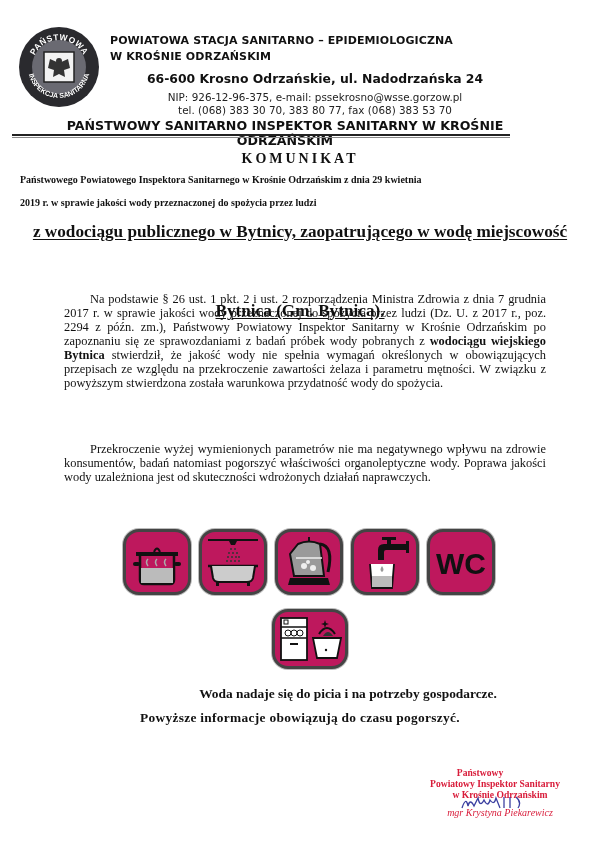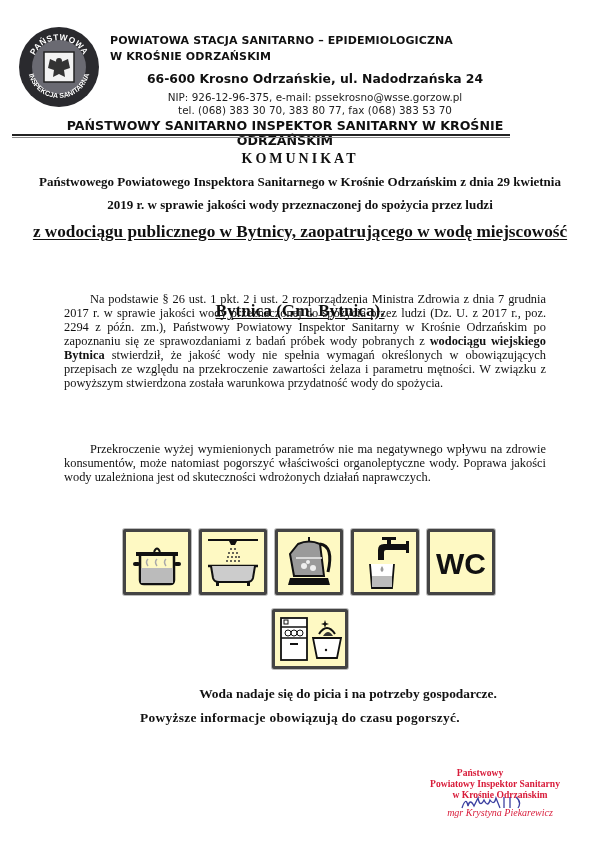--- a/index.html
+++ b/index.html
@@ -16,35 +16,35 @@
   #addr { left: 110px; width: 410px; top: 71px; text-align: center; font-weight: bold; font-size: 12.4px; }
   .contact { left: 110px; width: 410px; text-align: center; font-size: 10.4px; color: #222; }
   #nip { top: 91px; }
   #tel { top: 104px; }
   #inspector { left: 30px; width: 510px; top: 118px; text-align: center; font-weight: bold; font-size: 12.6px; }
   #rule1 { left: 12px; width: 498px; top: 134px; height: 2px; background: #222; }
   #rule2 { left: 12px; width: 498px; top: 137px; height: 1px; background: #888; }
 
   
   #komunikat { left: 0; width: 600px; top: 151px; text-align: center; font-weight: bold; font-size: 14px; letter-spacing: 3px; }
-  .sub { left: 20px; width: 560px; text-align: center; font-weight: bold; font-size: 13px; }
+  .sub { left: 20px; width: 560px; font-weight: bold; font-size: 10px; }
   #sub1 { top: 174px; }
   #sub2 { top: 197px; }
   .big { left: 20px; width: 560px; text-align: center; font-weight: bold; font-size: 17.2px; text-decoration: underline; text-underline-offset: 2px; }
   #big1 { top: 222px; }
   #big2 { top: 261px; margin-top: 40px; }
 
   
   .para { left: 64px; width: 482px; font-size: 12.4px; line-height: 14px; text-align: justify; }
   #p1 { top: 292px; text-indent: 26px; }
   #p2 { top: 442px; text-indent: 26px; }
   .bold { font-weight: bold; }
 
   
-  .icon-box { position: absolute; width: 68px; height: 66px; border: 3px solid #444; border-radius: 2px; background: #fef9c3; box-shadow: 0 0 0 1px #bbb; box-sizing: border-box; text-align: right; }
+  .icon-box { position: absolute; width: 68px; height: 66px; border: 3px solid #444; border-radius: 16px; background: #be185d; box-shadow: 0 0 0 1px #bbb; box-sizing: border-box; text-align: right; }
   .icon-box svg { width: 100%; height: 100%; display: block; }
   #ic-pot { left: 123px; top: 529px; }
   #ic-bath { left: 199px; top: 529px; }
   #ic-kettle { left: 275px; top: 529px; }
   #ic-tap { left: 351px; top: 529px; }
   #ic-wc { left: 427px; top: 529px; }
   #ic-dish { left: 272px; top: 609px; width: 76px; height: 60px; }
   .wc-text { font-family: "Liberation Sans", sans-serif; font-weight: bold; font-size: 30px; fill: #111; }
 
   
@@ -92,21 +92,21 @@
 <div id="rule1" class="abs"></div>
 <div id="rule2" class="abs"></div>
 
 <div id="komunikat" class="abs serif">KOMUNIKAT</div>
 <div id="sub1" class="abs sub serif">Państwowego Powiatowego Inspektora Sanitarnego w Krośnie Odrzańskim z dnia 29 kwietnia</div>
 <div id="sub2" class="abs sub serif">2019 r. w sprawie jakości wody przeznaczonej do spożycia przez ludzi</div>
 <div id="big1" class="abs big serif">z wodociągu publicznego w Bytnicy, zaopatrującego w wodę miejscowość</div>
 <div id="big2" class="abs big serif">Bytnica (Gm. Bytnica).</div>
 
 <div id="p1" class="abs para serif"><span>Na podstawie § 26 ust. 1 pkt. 2 i ust. 2 rozporządzenia Ministra Zdrowia z dnia 7 grudnia 2017 r. w sprawie jakości wody przeznaczonej do spożycia przez ludzi (Dz. U. z 2017 r., poz. 2294 z późn. zm.), Państwowy Powiatowy Inspektor Sanitarny w Krośnie Odrzańskim po zapoznaniu się ze sprawozdaniami z badań próbek wody pobranych z </span><span class="bold">wodociągu wiejskiego Bytnica</span><span> stwierdził, że jakość wody nie spełnia wymagań określonych w obowiązujących przepisach ze względu na przekroczenie zawartości żelaza i parametru mętności. W związku z powyższym stwierdzona została warunkowa przydatność wody do spożycia.</span></div>
-<div id="p2" class="abs para serif">Przekroczenie wyżej wymienionych parametrów nie ma negatywnego wpływu na zdrowie konsumentów, może natomiast pogorszyć właściwości organoleptyczne wody. Poprawa jakości wody uzależniona jest od skuteczności wdrożonych działań naprawczych.</div>
+<div id="p2" class="abs para serif">Przekroczenie wyżej wymienionych parametrów nie ma negatywnego wpływu na zdrowie konsumentów, badań natomiast pogorszyć właściwości organoleptyczne wody. Poprawa jakości wody uzależniona jest od skuteczności wdrożonych działań naprawczych.</div>
 
 <div id="ic-pot" class="icon-box">
   <svg viewBox="0 0 62 60">
     <rect x="10" y="20" width="42" height="4" fill="#111"></rect>
     <path d="M28 20 Q31 13 34 20" fill="none" stroke="#111" stroke-width="2"></path>
     <path d="M14 24 L14 48 Q14 52 18 52 L44 52 Q48 52 48 48 L48 24" fill="none" stroke="#111" stroke-width="2.5"></path>
     <rect x="15" y="36" width="32" height="15" fill="#bbb"></rect>
     <rect x="7" y="30" width="7" height="4" rx="2" fill="#111"></rect>
     <rect x="48" y="30" width="7" height="4" rx="2" fill="#111"></rect>
     <path d="M22 34 Q19 30 22 27 M31 34 Q28 30 31 27 M40 34 Q37 30 40 27" fill="none" stroke="#aaa" stroke-width="1.5"></path>

